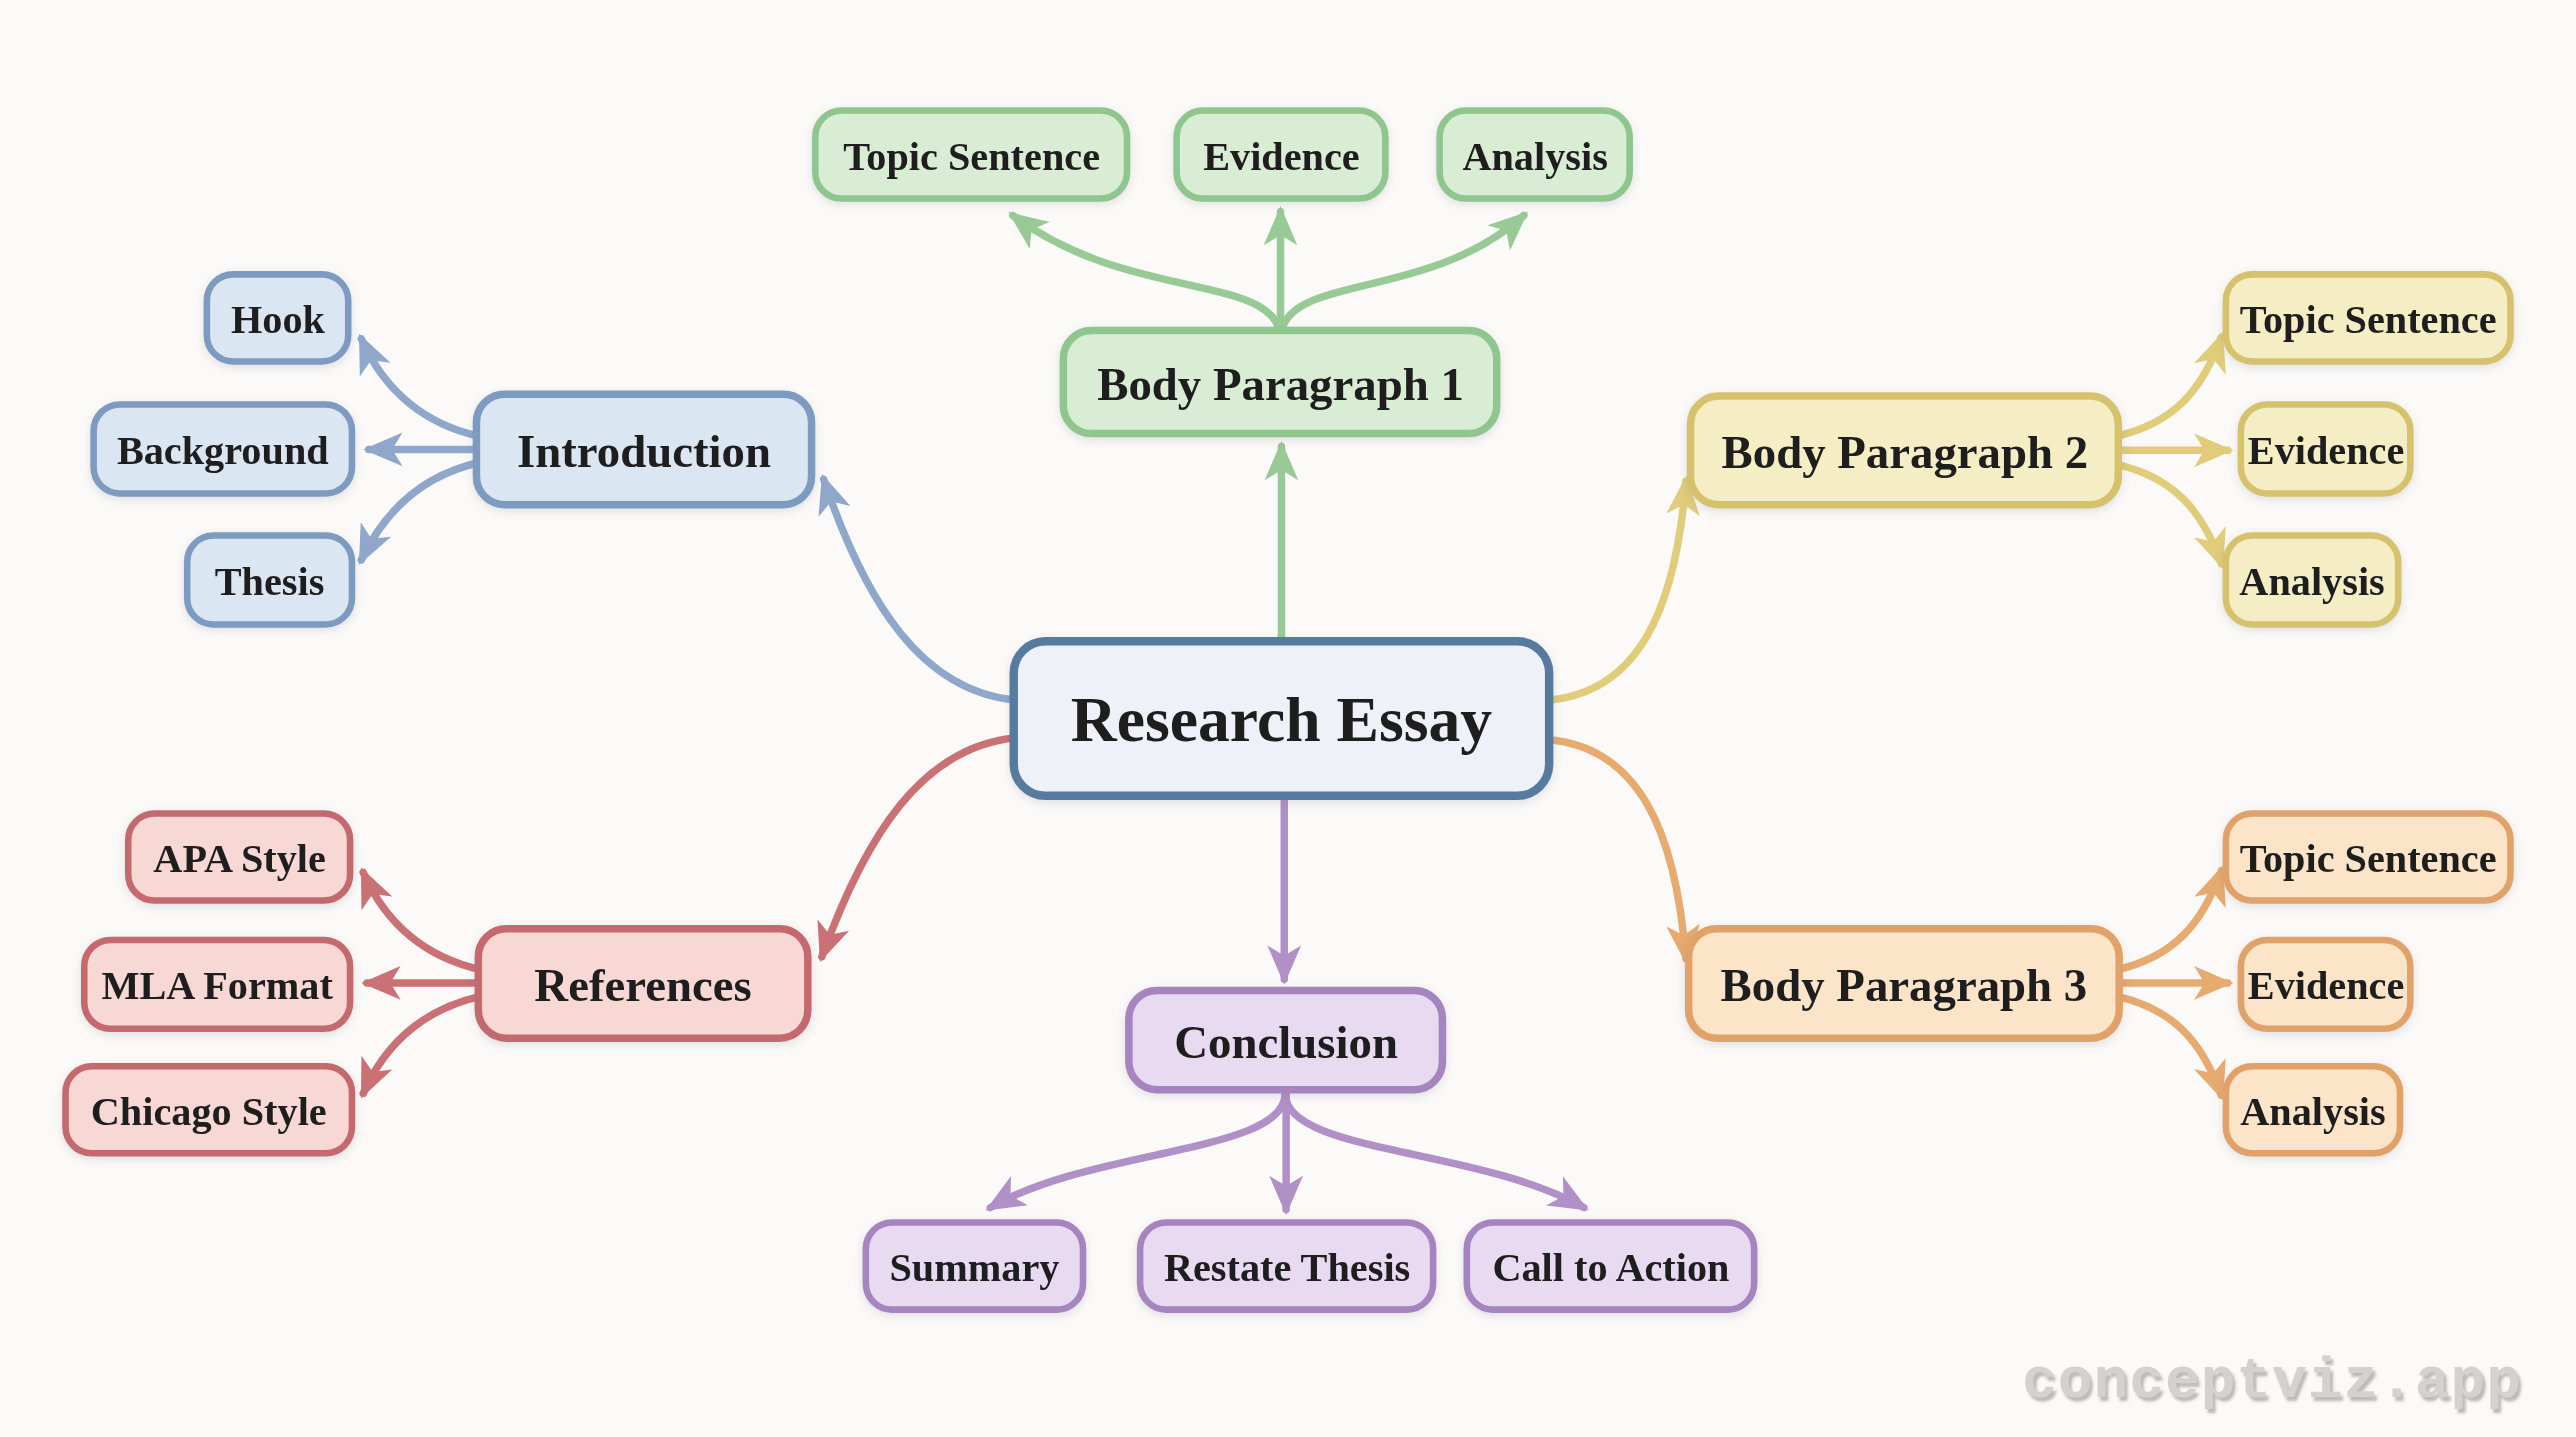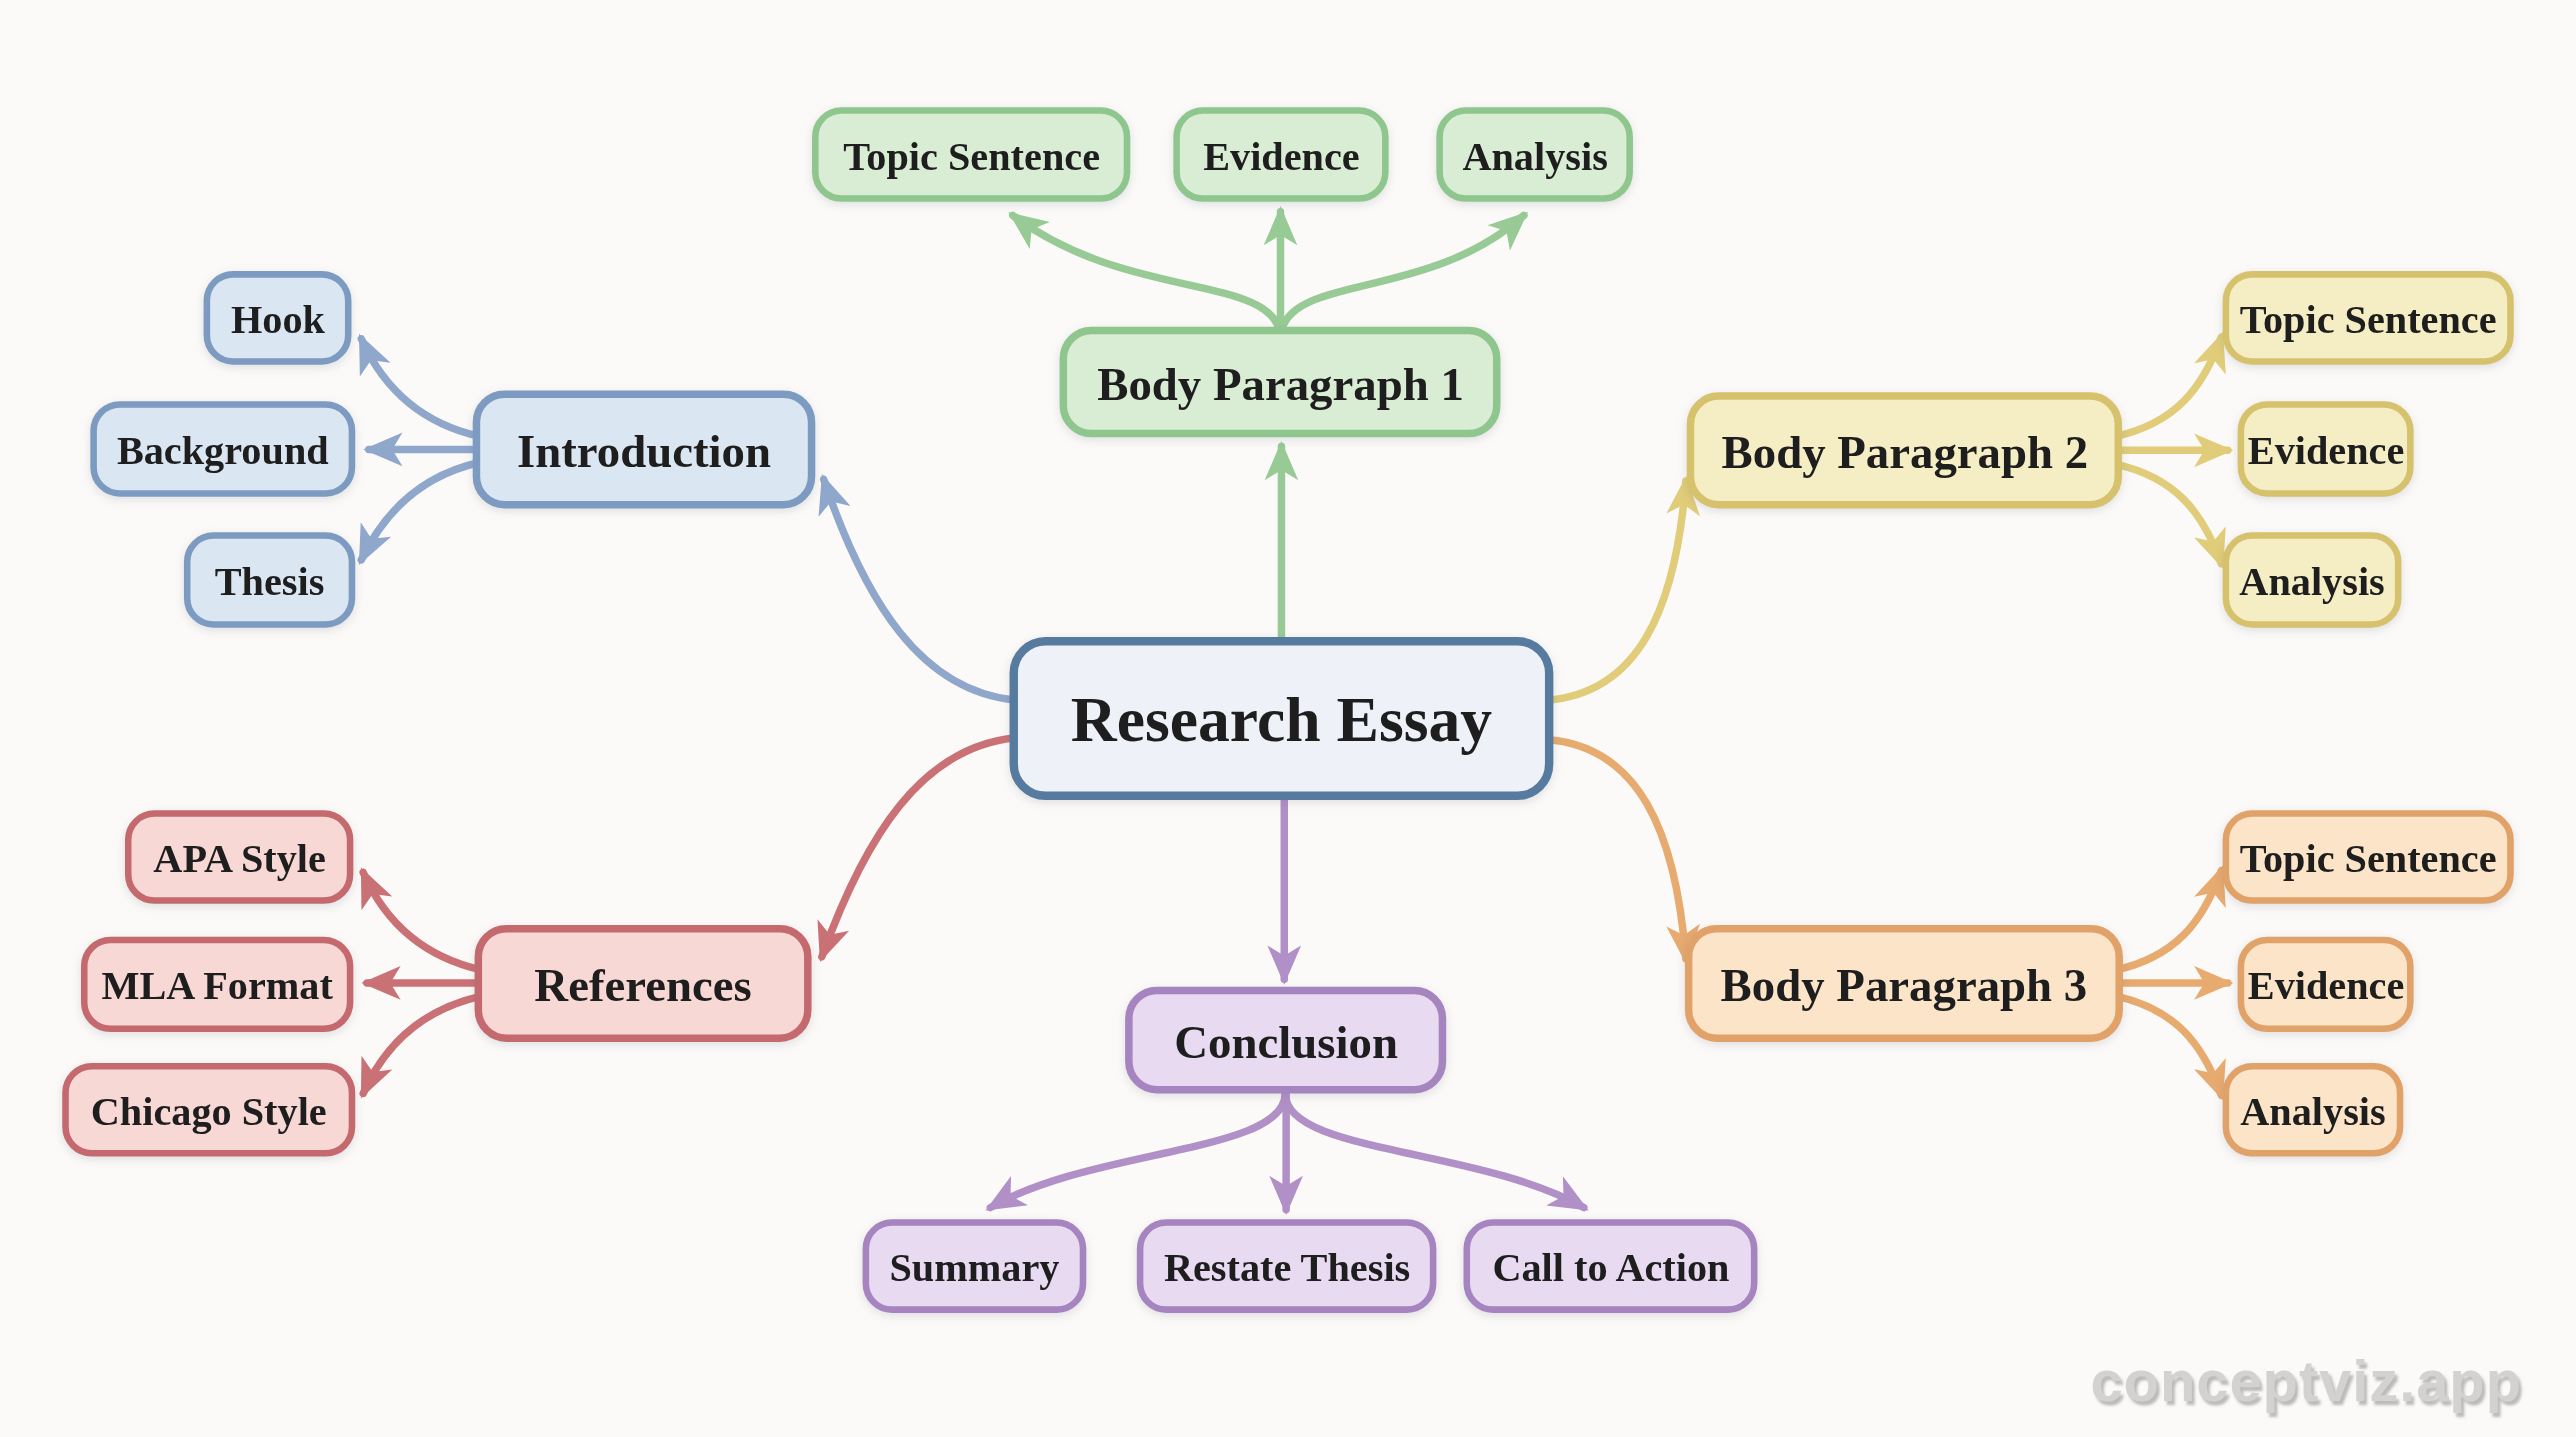--- a/index.html
+++ b/index.html
@@ -8,21 +8,21 @@
   .stage{position:relative;width:2576px;height:1438px}
   svg{display:block}
   .edge{fill:none;stroke-width:8;stroke-linecap:round}
   .node rect{stroke-linejoin:round;filter:drop-shadow(0 3px 5px rgba(100,105,125,.18))}
   .node text{font-family:"Liberation Serif",serif;font-weight:600;
              text-anchor:middle;fill:#1e1e1e}
   .t-root{font-size:68px;fill:#476d9c}
   .t-head{font-size:50px}
   .t-leaf{font-size:43px}
   .watermark{position:absolute;right:54px;bottom:24px;
-             font-family:Liberation Sans, sans-serif;font-weight:700;
+             font-family:Liberation Mono, monospace;font-weight:700;
              font-size:58px;letter-spacing:0.9px;color:#d4d2d0;
              text-shadow:2.8px 3.7px 2.8px rgba(125,122,120,.5);user-select:none}
 </style>
 </head>
 <body>
 
 <div class="stage">
 <svg width="2576" height="1438" viewBox="0 0 2752 1536">
   <defs>
     <marker id="arrow-green" markerUnits="userSpaceOnUse" markerWidth="46" markerHeight="42" refX="38" refY="20" orient="auto">

